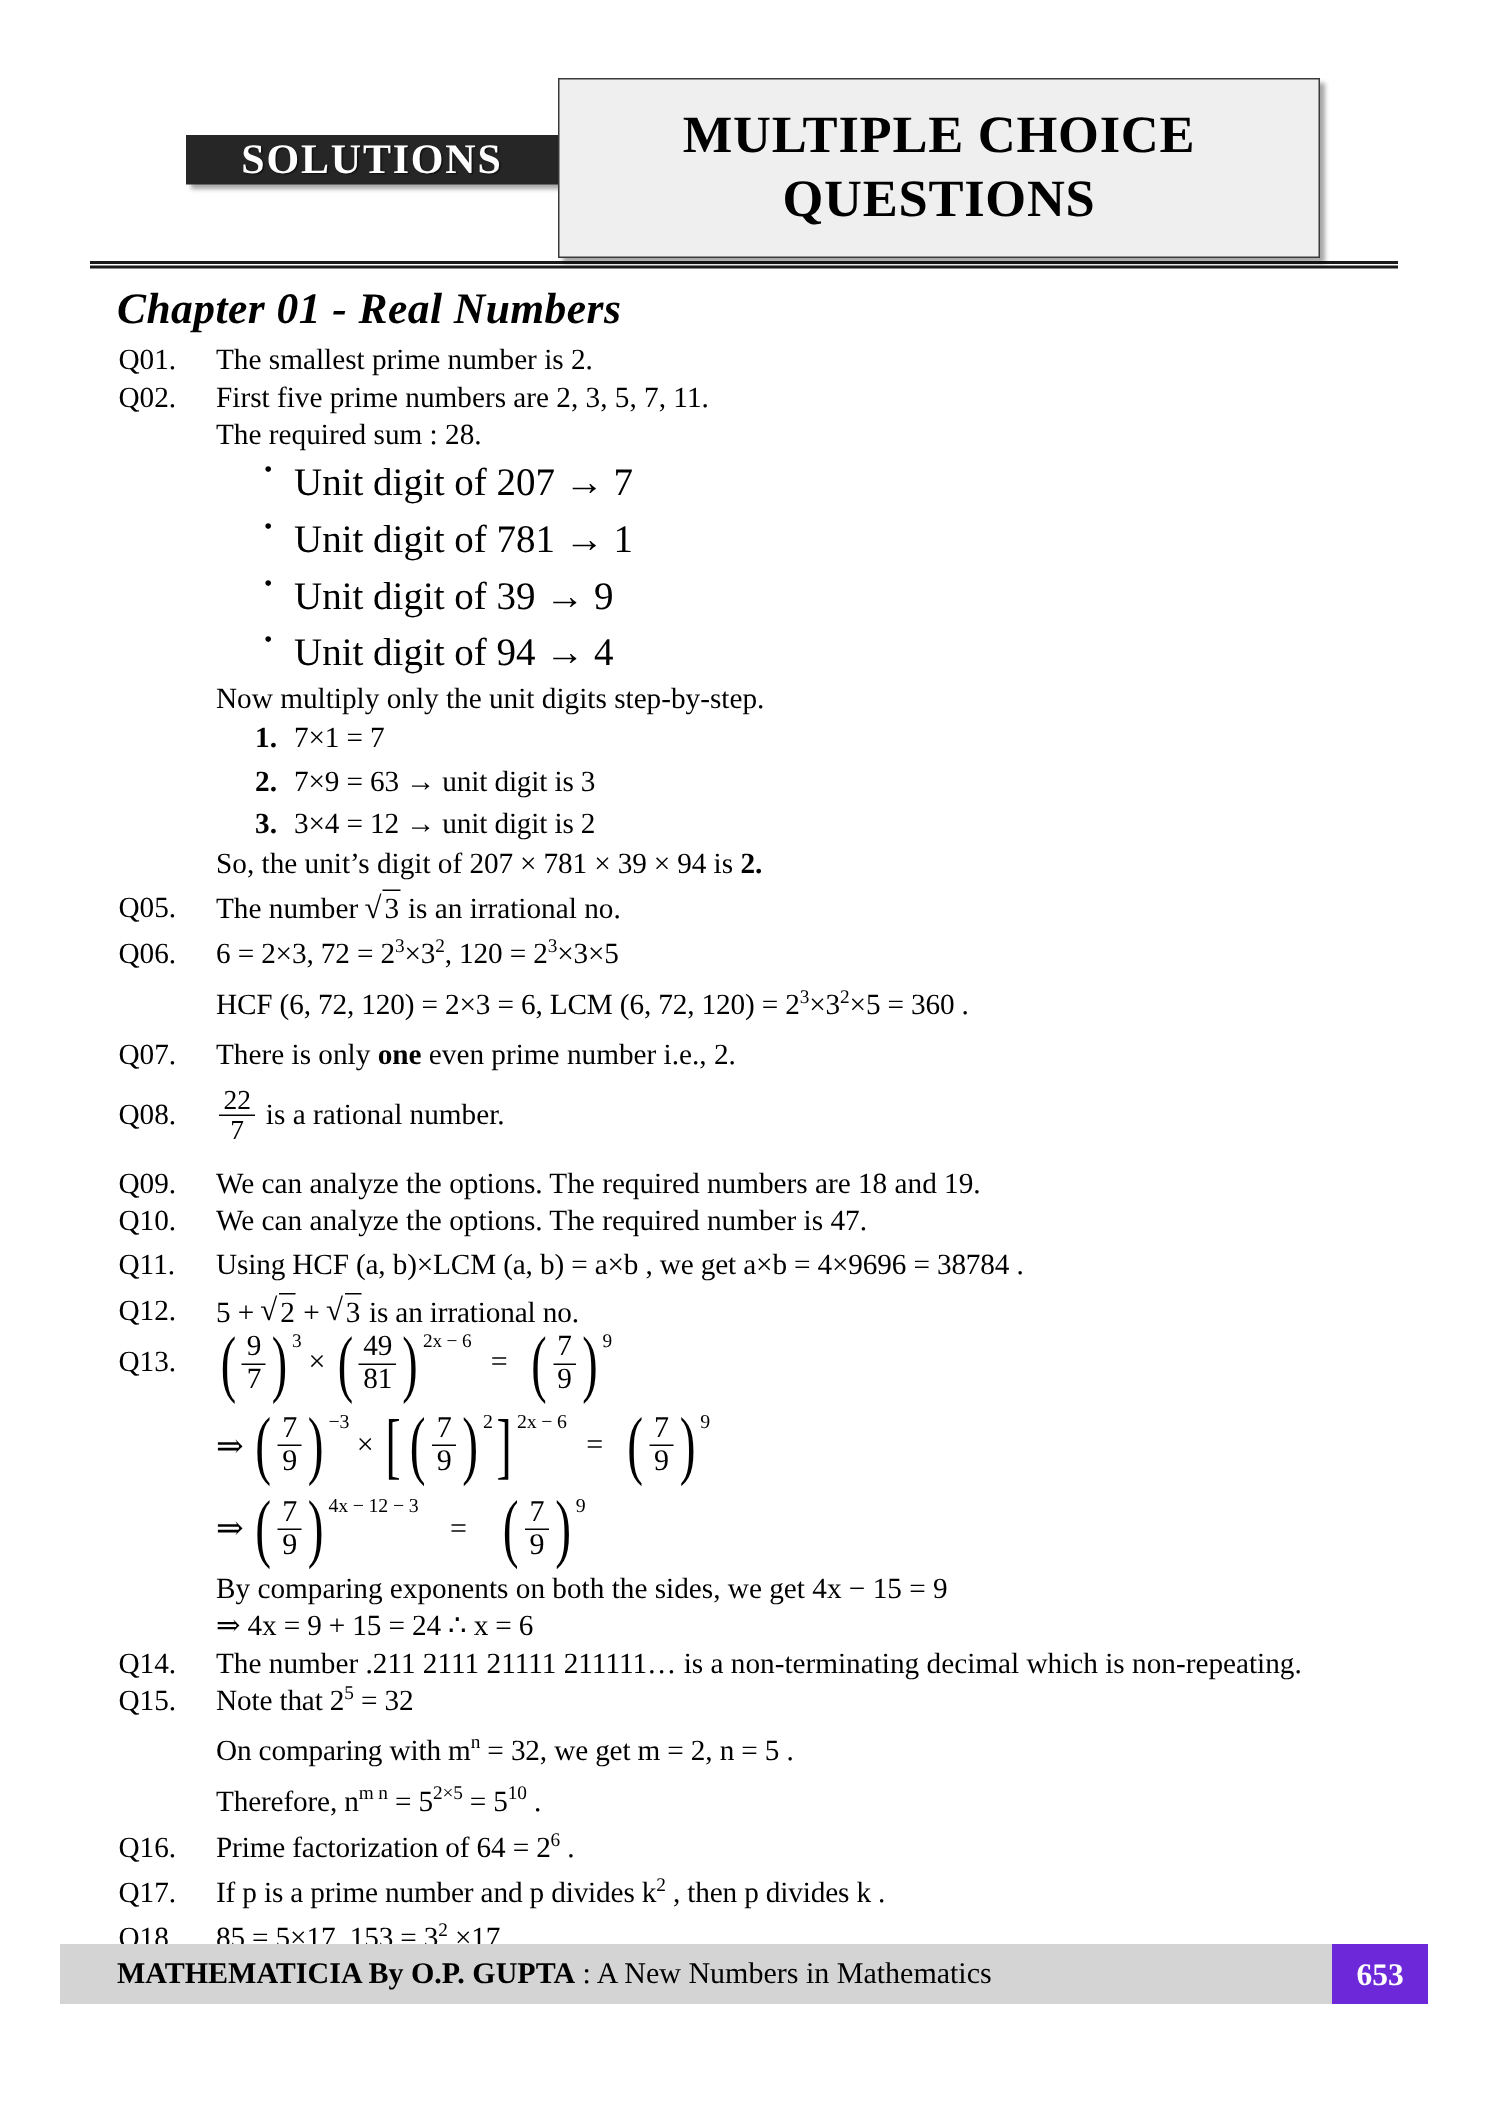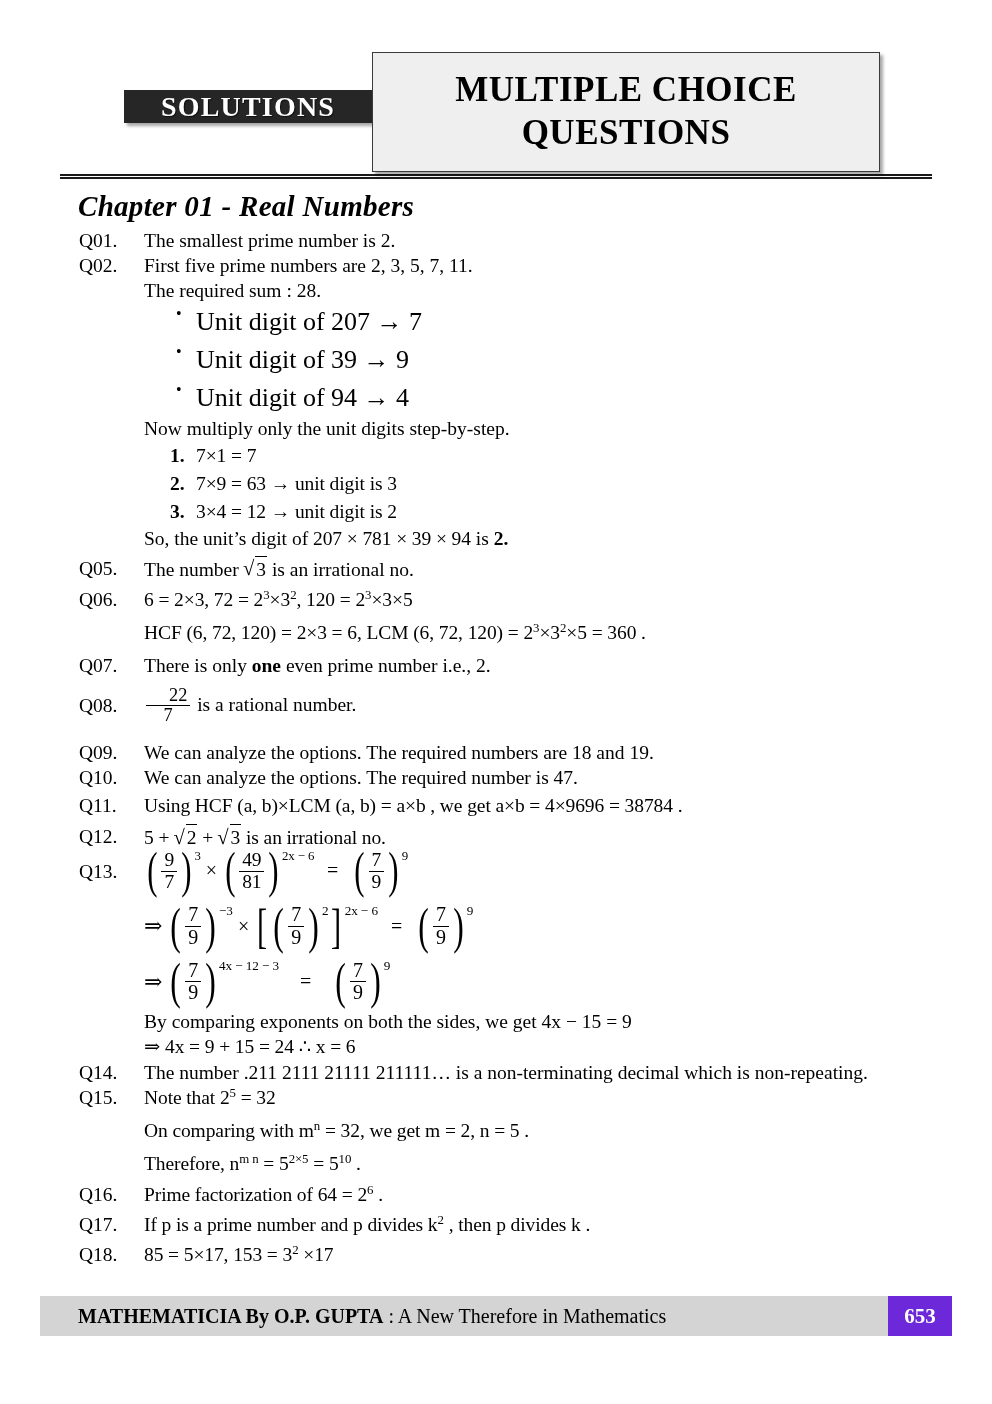--- a/index.html
+++ b/index.html
@@ -131,21 +131,21 @@
   b { font-weight: bold; }
 
   
   .frac {
     display: inline-block;
     vertical-align: -0.52em;
     text-align: center;
     line-height: 1.05;
     margin: 0 2px;
   }
-  .frac .num { display: block; padding: 0 3px; font-size: 0.94em; margin-left: 20px; }
+  .frac .num { display: block; padding: 0 3px; font-size: 0.94em; }
   .frac .den { display: block; border-top: 1.3px solid #000; padding: 0 3px; font-size: 0.94em; }
 
   
   .rad { display: inline-block; position: relative; padding-left: 0.52em; }
   .rad::before {
     content: "\221A";
     position: absolute;
     left: -0.03em;
     top: -0.02em;
     font-size: 1.06em;
@@ -298,20 +298,21 @@
 
   <div class="qrow">
     <span class="qlabel">Q02.</span>
     <span class="qbody">First five prime numbers are 2, 3, 5, 7, 11.</span>
   </div>
   <div class="cont">The required sum : 28.</div>
 
 
   <ul class="bullets">
     <li>Unit digit of 207 → 7</li>
+    <li>Unit digit of 781 → 1</li>
     <li>Unit digit of 39 → 9</li>
     <li>Unit digit of 94 → 4</li>
   </ul>
   <div class="cont">Now multiply only the unit digits step-by-step.</div>
   <ol class="steps">
     <li>
       <span class="num-lbl">1.</span>
       <span class="m">7×1 = 7</span>
     </li>
     <li>
@@ -449,18 +450,18 @@
     <span class="qlabel">Q18.</span>
     <span class="qbody m">
       <span>85 = 5×17, 153 = 3</span><sup>2</sup><span> ×17</span>
     </span>
   </div>
 
 </div>
 
 <div class="footer">
   <div class="ftext">
-    <span class="strong">MATHEMATICIA By O.P. GUPTA</span><span> : A New Therefore in Mathematics</span>
+    <span class="strong">MATHEMATICIA By O.P. GUPTA</span><span> : A New Numbers in Mathematics</span>
   </div>
   <div class="pagebox">
     <span class="pnum">653</span>
   </div>
 </div>
 
 </body></html>

